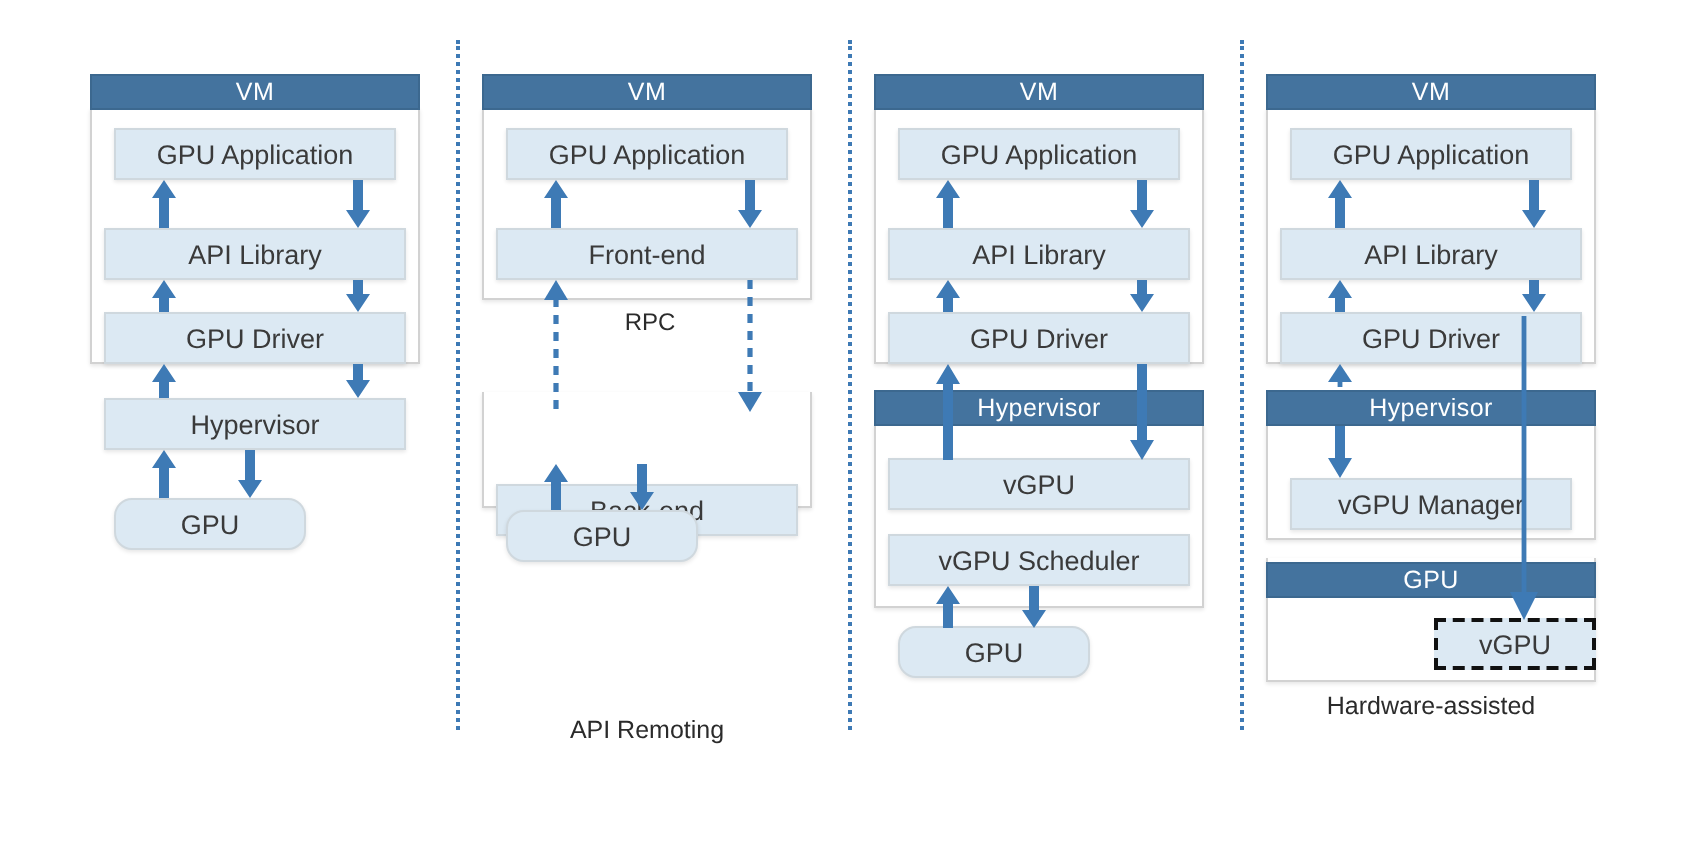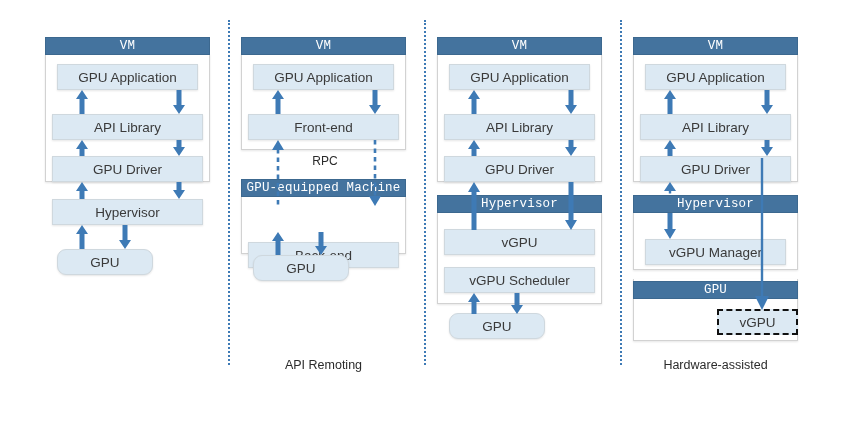--- a/index.html
+++ b/index.html
@@ -23,21 +23,20 @@
     position:absolute;
     background:#44739e;
     border:1px solid #3c688f;
     color:#ffffff;
     font-size:12.5px;
     line-height:17px;
     text-align:center;
     box-sizing:border-box;
     letter-spacing:.2px;
     z-index:4;
-    font-family:Liberation Mono, monospace;
   }
   .frame{
     position:absolute;
     background:#ffffff;
     border:1px solid #d2d2d2;
     border-top:none;
     box-sizing:border-box;
     box-shadow:0 1px 2px rgba(0,0,0,.10);
     z-index:1;
   }
@@ -156,21 +155,20 @@
 
   <div class="panel" style="left:0;width:196px;">
 
     <div class="frame" style="left:241px;top:54px;width:165px;height:96px;"></div>
     <div class="hdr" style="left:241px;top:37px;width:165px;height:18px;">VM</div>
 
     <div class="box" style="left:253px;top:64px;width:141px;height:26px;">GPU Application</div>
     <div class="box" style="left:248px;top:114px;width:151px;height:26px;">Front-end</div>
 
     <div class="frame" style="left:241px;top:196px;width:165px;height:58px;"></div>
-    <div class="hdr" style="left:241px;top:179px;width:165px;height:18px;">GPU-equipped Machine</div>
 
     <div class="box" style="left:248px;top:206px;width:151px;height:26px;margin-top:36px;">Back-end</div>
     <div class="box rounded" style="left:253px;top:255px;width:96px;height:26px;">GPU</div>
 
     <div class="arrow" style="left:271px;top:90px;">
       <svg width="14" height="24">
           <polygon points="7,0 13,9 9.5,9 9.5,24 4.5,24 4.5,9 1,9" fill="#3e7ab5"></polygon>
         </svg>
     </div>
     <div class="arrow" style="left:368px;top:90px;">
@@ -326,16 +324,16 @@
         </svg>
     </div>
 
     <div class="arrow" style="left:754px;top:158px;">
       <svg width="16" height="152">
         <line x1="8" y1="0" x2="8" y2="140" stroke="#3e7ab5" stroke-width="2.4"></line>
         <polygon points="8,152 15,138 1,138" fill="#3e7ab5"></polygon>
       </svg>
     </div>
 
-    <div class="caption" style="left:633px;top:358px;width:165px;">Hardware-assisted</div>
+    <div class="caption" style="left:633px;top:346px;width:165px;">Hardware-assisted</div>
   </div>
 
 </div>
 
 </body></html>

